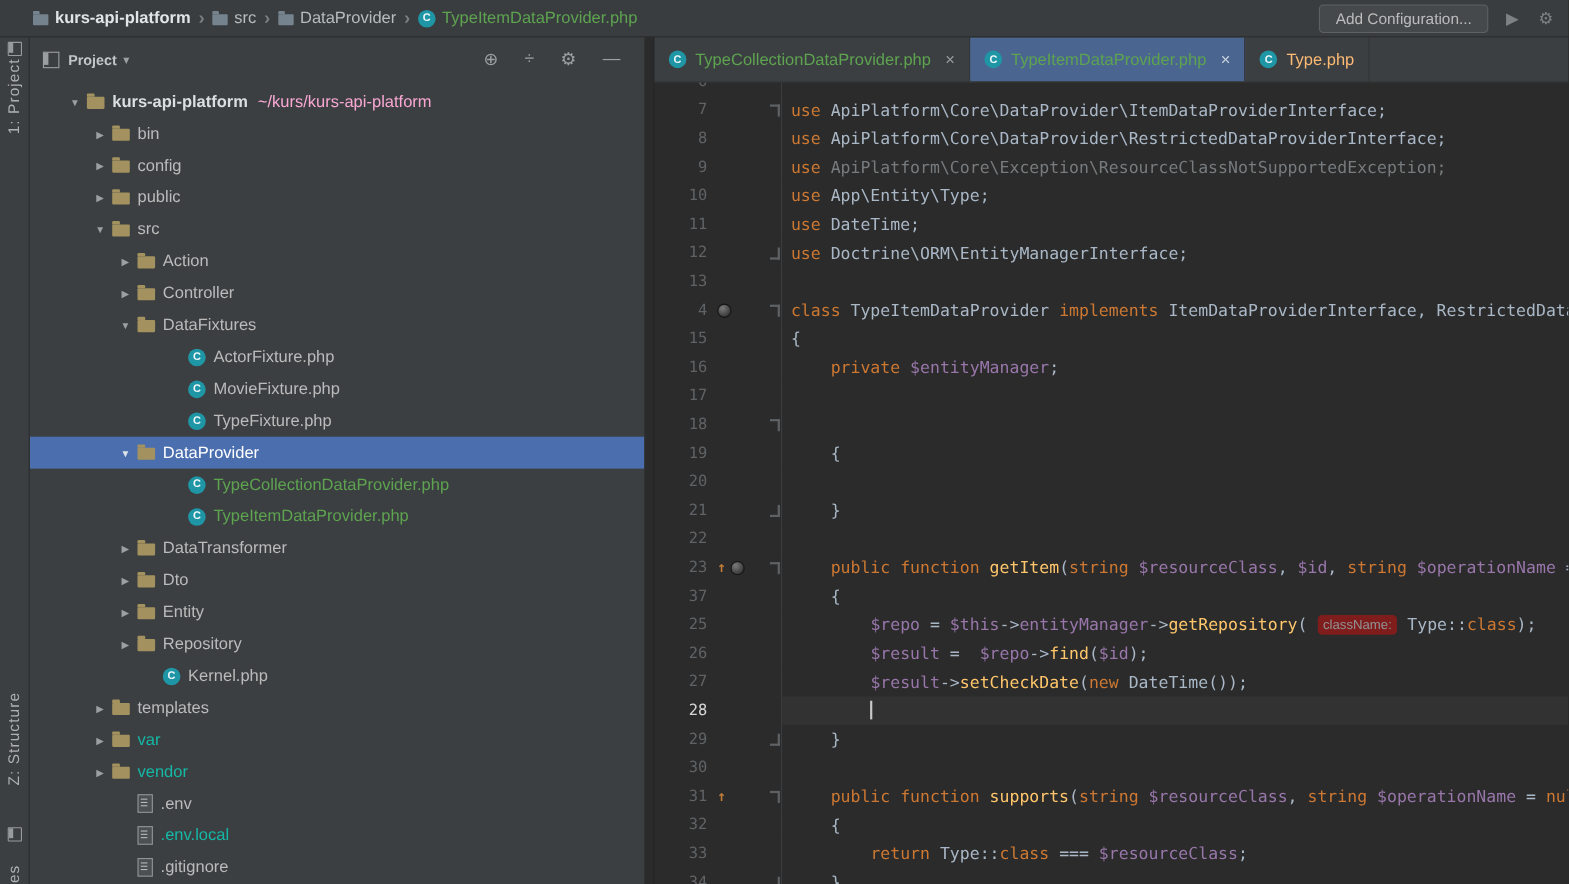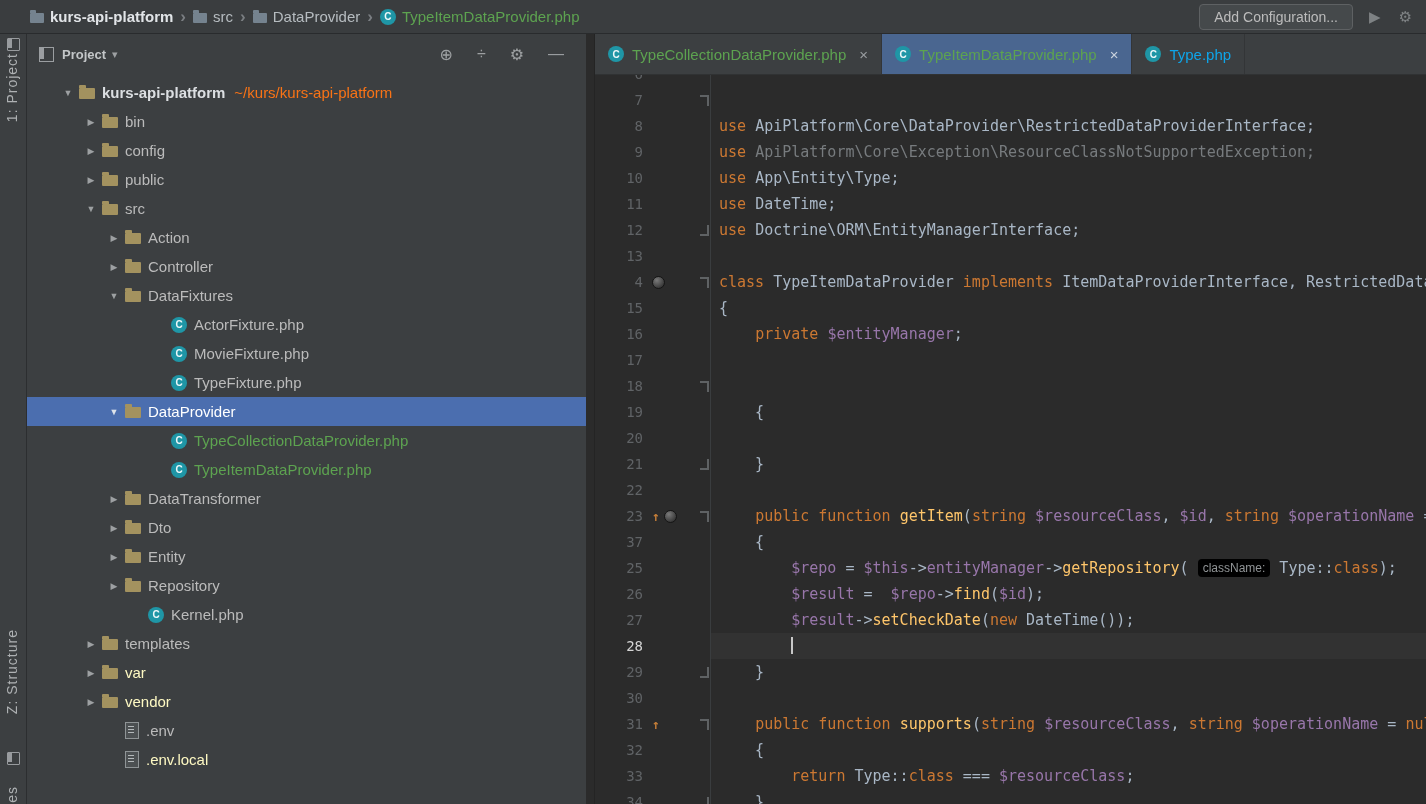--- a/index.html
+++ b/index.html
@@ -45,23 +45,23 @@
   .ph-ico{color:#9da0a2;font-size:16px;cursor:default}
   .tree{flex:1;padding-top:4px;overflow:hidden;font-size:15px}
   .trow{height:29px;display:flex;align-items:center;white-space:nowrap;cursor:default}
   .trow.sel{background:#4b6eaf}
   .t-ind{flex:0 0 auto;height:1px}
   .t-arr{flex:0 0 22px;text-align:center;font-size:9px;color:#9da0a2}
   .trow.sel .t-arr{color:#dde3ea}
   .t-lab{margin-left:7px;color:#bbbbbb}
   .t-lab.root{font-weight:bold;color:#dcdfe2}
   .t-lab.added{color:#5da350}
-  .t-lab.ignored{color:#fef9c3}
+  .t-lab.ignored{color:#14b8a6}
   .trow.sel .t-lab{color:#ffffff}
-  .t-extra{margin-left:9px;color:#f97316}
+  .t-extra{margin-left:9px;color:#f9a8d4}
   .icon-folder{display:inline-block;flex:0 0 16px;width:16px;height:11px;background:#a3925f;border-radius:1px;position:relative;margin-top:2px}
   .icon-folder::before{content:"";position:absolute;top:-3px;left:0;width:7px;height:3px;background:#a3925f;border-radius:1px 1px 0 0}
   .icon-php{display:inline-flex;flex:0 0 16px;width:16px;height:16px;border-radius:50%;background:#1f96a6;color:#eef8fa;font-size:10px;font-weight:bold;align-items:center;justify-content:center;font-family:"Liberation Sans",sans-serif}
   .icon-file{display:inline-block;flex:0 0 12px;width:12px;height:15px;background:#4c5052;border:1px solid #8f9496;position:relative}
   .icon-file::before{content:"";position:absolute;left:2px;top:3px;width:6px;height:1px;background:#b3b8ba;box-shadow:0 3px 0 #b3b8ba,0 6px 0 #b3b8ba}
 
   .divider{width:8px;flex:0 0 auto;background:#2b2b2b;border-right:1px solid #242424}
 
   
   .editor{flex:1;min-width:0;display:flex;flex-direction:column;background:#2b2b2b}
@@ -82,21 +82,21 @@
   .fold-start,.fold-end{position:absolute;left:2px;top:8px;width:7px;height:9px}
   .fold-start{border-top:2px solid #5f6264;border-right:2px solid #5f6264}
   .fold-end{border-bottom:2px solid #5f6264;border-right:2px solid #5f6264}
   .cw{flex:1;padding-left:8px;white-space:pre;overflow:hidden}
   .crow.cur .cw{background:#323232}
   .tk-k{color:#cc7832}
   .tk-v{color:#9876aa}
   .tk-f{color:#ffc66b}
   .tk-t{color:#a9b7c6}
   .tk-g{color:#777b7e}
-  .tk-i{display:inline-block;background:#000000;color:#909496;border-radius:4px;padding:0 5px;font-size:12px;line-height:18px;vertical-align:1px;font-family:"Liberation Sans",sans-serif}
+  .tk-i{display:inline-block;background:#7f1d1d;color:#909496;border-radius:4px;padding:0 5px;font-size:12px;line-height:18px;vertical-align:1px;font-family:"Liberation Sans",sans-serif}
   .caret{display:inline-block;width:2px;height:17px;background:#c8c8c8;vertical-align:-3px}
 </style>
 </head>
 <body>
 
 <div id="app">
 
   <header class="topbar">
     <div class="bc">
         <span class="bc-item bc-root">
@@ -289,56 +289,63 @@
             <span class="t-arr"></span>
             <span class="icon-file"></span>
             <span class="t-lab ">.env</span>
           </div>
           <div class="trow">
             <span class="t-ind" style="width: 76px;"></span>
             <span class="t-arr"></span>
             <span class="icon-file"></span>
             <span class="t-lab ignored">.env.local</span>
           </div>
+          <div class="trow">
+            <span class="t-ind" style="width: 76px;"></span>
+            <span class="t-arr"></span>
+            <span class="icon-file"></span>
+            <span class="t-lab ">.gitignore</span>
+          </div>
         </div>
     </section>
 
     <div class="divider"></div>
 
     <section class="editor">
       <div id="tabbar" class="tabbar">
           <div class="tab">
             <span class="icon-php">C</span>
             <span class="tab-label" style="color: rgb(93, 163, 80);">TypeCollectionDataProvider.php</span>
             <span class="tab-close">×</span>
           </div>
           <div class="tab active">
             <span class="icon-php">C</span>
             <span class="tab-label" style="color: rgb(93, 163, 80);">TypeItemDataProvider.php</span>
             <span class="tab-close">×</span>
           </div>
           <div class="tab">
             <span class="icon-php">C</span>
-            <span class="tab-label" style="color: #0ea5e9;">Type.php</span>
+            <span class="tab-label" style="color: #fdba74;">Type.php</span>
           </div>
         </div>
       <div class="code">
         <div id="clines">
             <div class="crow">
               <span class="ln">6</span>
               <span class="gicons"></span>
               <span class="foldcol"></span>
               <span class="cw"></span>
             </div>
             <div class="crow">
               <span class="ln">7</span>
               <span class="gicons"></span>
               <span class="foldcol">
                 <span class="fold-start"></span>
               </span>
+              <span class="cw"><span class="tk-k">use </span><span class="tk-t">ApiPlatform\Core\DataProvider\ItemDataProviderInterface;</span></span>
             </div>
             <div class="crow">
               <span class="ln">8</span>
               <span class="gicons"></span>
               <span class="foldcol"></span>
               <span class="cw"><span class="tk-k">use </span><span class="tk-t">ApiPlatform\Core\DataProvider\RestrictedDataProviderInterface;</span></span>
             </div>
             <div class="crow">
               <span class="ln">9</span>
               <span class="gicons"></span>

